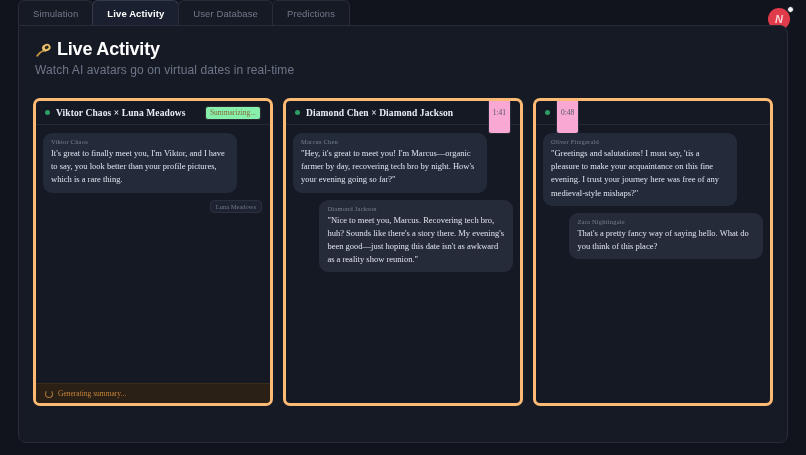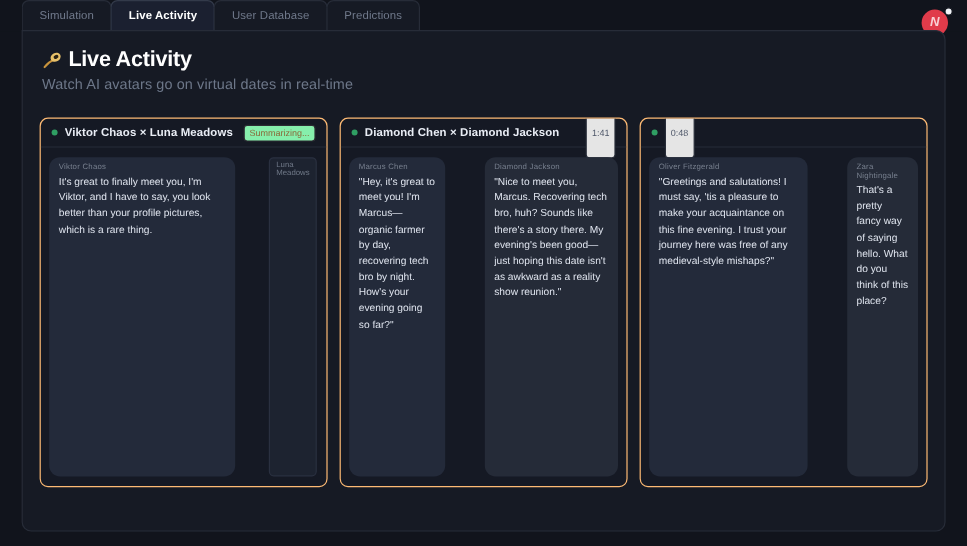--- a/index.html
+++ b/index.html
@@ -71,49 +71,50 @@
   .page-sub { margin-top: 3px; font-size: 12px; color: #6d7789; letter-spacing: .1px; }
 
   
   .cards {
     position: absolute; top: 72px; left: 14px; right: 14px; bottom: 36px;
     display: flex; gap: 10px;
   }
   .card {
     flex: 1 1 0; min-width: 0;
     background: #151924;
-    border: 1px solid #fdba74;
+    border: 3px solid #fdba74;
     border-radius: 7px;
     display: flex; flex-direction: column;
     overflow: hidden;
+    font-family: Liberation Serif, serif;
   }
   .card-head {
     height: 24px; flex: none;
     display: flex; align-items: center; gap: 6px;
     padding: 0 9px;
     border-bottom: 1px solid #242a36;
   }
   .status-dot { width: 5px; height: 5px; border-radius: 50%; background: #2f9e63; flex: none; }
   .card-title {
     font-size: 9.5px; font-weight: bold; color: #e9edf5;
     white-space: nowrap; overflow: hidden; text-overflow: ellipsis;
     flex: 1 1 auto; letter-spacing: .1px;
   }
   .badge-summarizing {
     font-size: 7.5px; color: #8a6a3a;
     background: #86efac; border: 1px solid #2c2c33;
     border-radius: 3px; padding: 1.5px 4px; flex: none;
   }
   .timer {
     font-size: 7.5px; color: #4d5costume; color: #4d5668;
-    background: #e5e5e5; border: 1px solid #272c38;
+    background: #f9a8d4; border: 1px solid #272c38;
     border-radius: 3px; padding: 16px 4px; flex: none;
   }
 
-  .msgs { flex: 1 1 auto; padding: 8px 7px; display: flex; flex-direction: row; gap: 7px; overflow: hidden; }
+  .msgs { flex: 1 1 auto; padding: 8px 7px; display: flex; flex-direction: column; gap: 7px; overflow: hidden; }
   .msg { display: flex; }
   .msg.left { justify-content: flex-start; }
   .msg.right { justify-content: flex-end; }
   .bubble {
     max-width: 88%;
     background: #232a3a;
     border-radius: 9px;
     padding: 5px 8px 6px;
   }
   .msg.right .bubble { background: #252b38; }
@@ -192,20 +193,24 @@
         <div class="msg left">
           <div class="bubble">
             <div class="speaker">Viktor Chaos</div>
             <div class="text">It's great to finally meet you, I'm Viktor, and I have to say, you look better than your profile pictures, which is a rare thing.</div>
           </div>
         </div>
         <div class="typing">
           <span class="typing-chip">Luna Meadows</span>
         </div>
       </div>
+      <div class="card-foot">
+        <span class="spinner"></span>
+        <span class="foot-text">Generating summary...</span>
+      </div>
     </div>
 
     <div class="card">
       <div class="card-head">
         <span class="status-dot"></span>
         <span class="card-title">Diamond Chen × Diamond Jackson</span>
         <span class="timer">1:41</span>
       </div>
       <div class="msgs">
         <div class="msg left">

